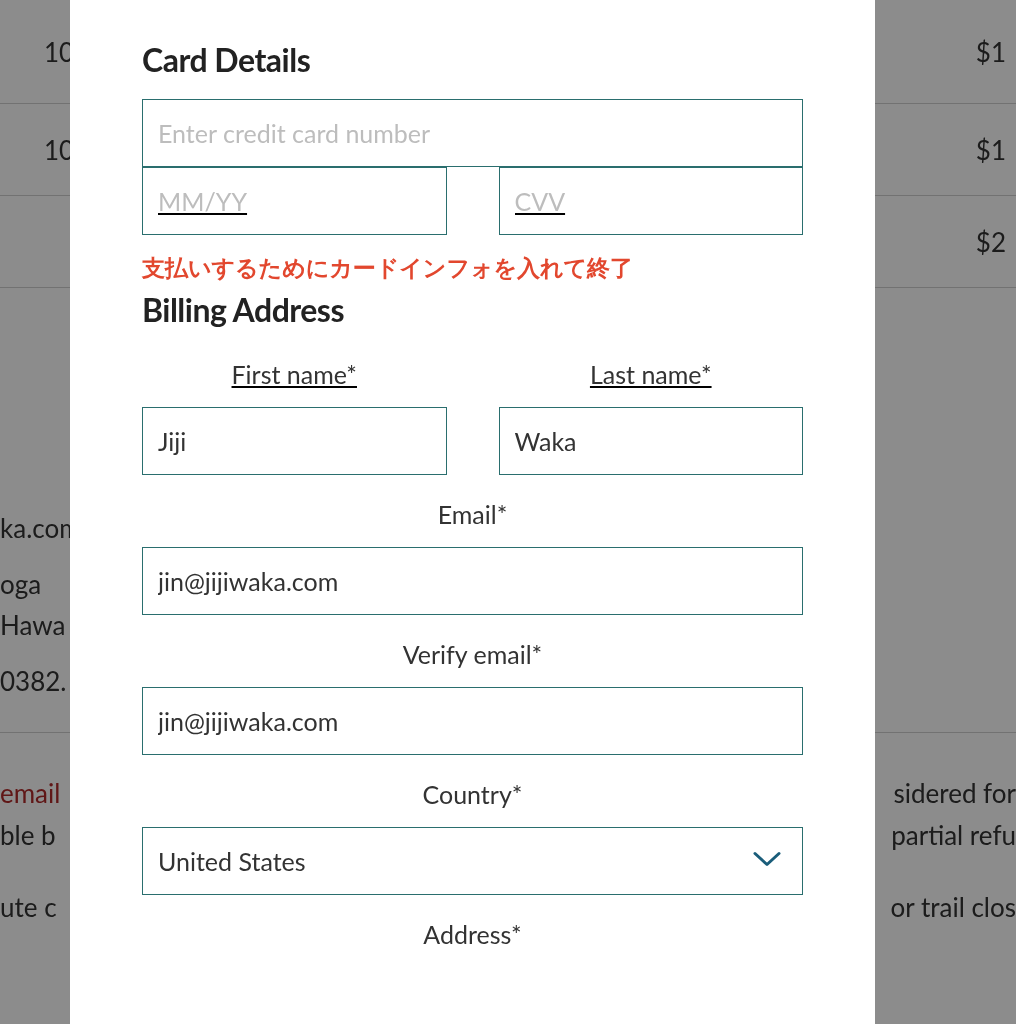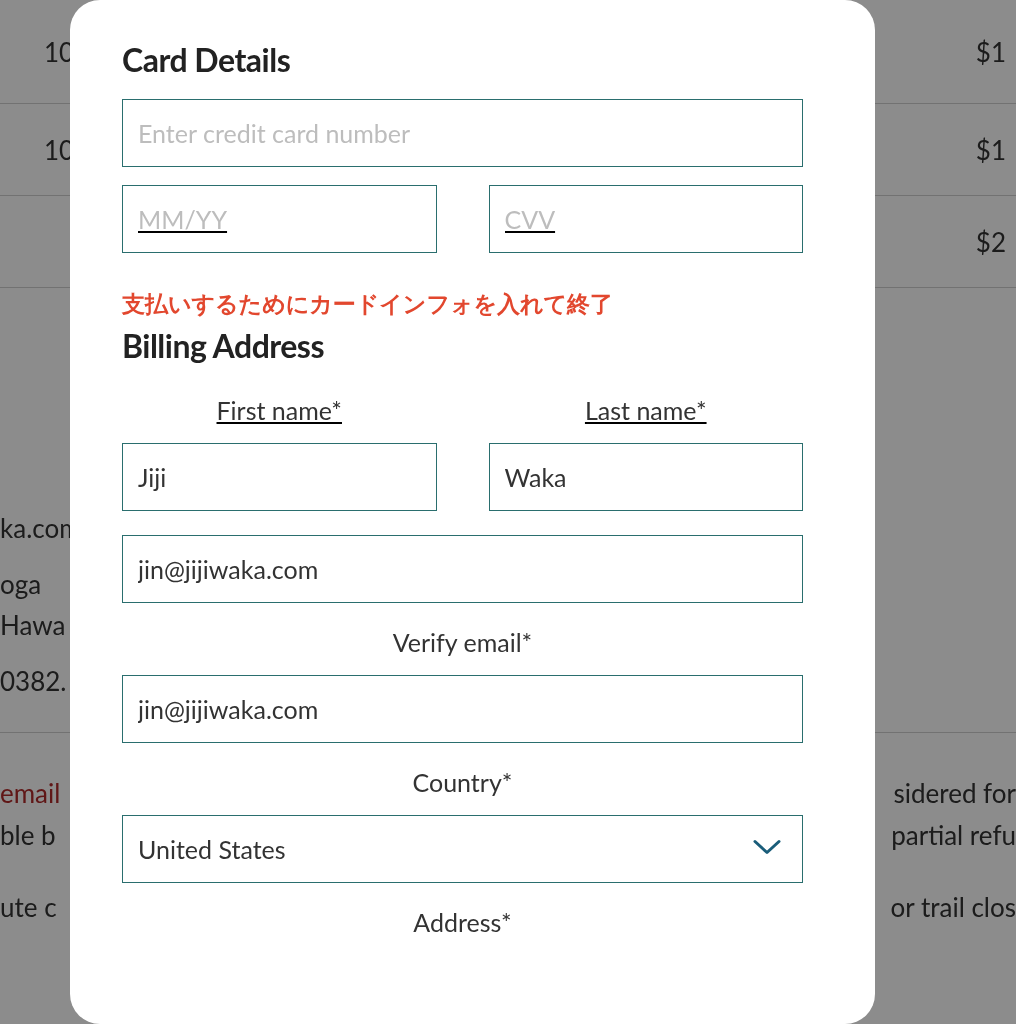--- a/index.html
+++ b/index.html
@@ -28,23 +28,22 @@
     .bg-block { font-size: 26px; color: #333; padding-left: 0; line-height: 1.6; }
     .overlay-dim {
       position: absolute; inset: 0; background: rgba(0,0,0,0.45);
     }
     .modal {
       position: absolute;
       top: 0; bottom: 0;
       left: 70px;
       width: 805px;
       background: #fff;
-      padding: 40px 72px 0 52px;
+      padding: 40px 72px 0 72px;
       overflow: hidden;
-      border-radius: 30px;
     }
     h2 {
       font-size: 32px;
       font-weight: 700;
       color: #222;
       margin-bottom: 20px;
       letter-spacing: -0.5px;
     }
     .input, .select {
       width: 100%;
@@ -88,21 +87,21 @@
     }
     .chev {
       position: absolute;
       right: 22px;
       top: 50%;
       transform: translateY(-50%);
       pointer-events: none;
     }
     .chev svg { width: 28px; height: 20px; }
     .card-block { margin-bottom: 0; }
-    .card-block .input { margin-bottom: 18px; }
+    .card-block .input { }
     .card-block .row2 { gap: 52px; margin-bottom: 0; }
     .red-link { color: #b02a2a; }
   </style>
 </head>
 <body>
 
 <div class="backdrop">
   <div class="bg-row" style="height:104px;">
     <div class="left">10,</div>
     <div class="right">$1</div>
@@ -162,20 +161,21 @@
       <label class="label">First name*</label>
       <input class="input" type="text" value="Jiji" style="">
     </div>
     <div class="field-group">
       <label class="label">Last name*</label>
       <input class="input" type="text" value="Waka" style="">
     </div>
   </div>
 
   <div class="field-group">
+    <label class="label">Email*</label>
     <input class="input" type="text" value="jin@jijiwaka.com" style="">
   </div>
 
   <div class="field-group">
     <label class="label">Verify email*</label>
     <input class="input" type="text" value="jin@jijiwaka.com" style="">
   </div>
 
   <div class="field-group">
     <label class="label">Country*</label>

